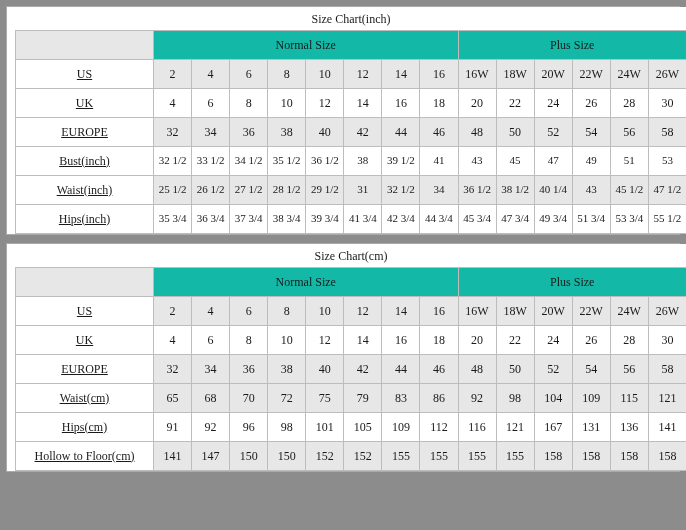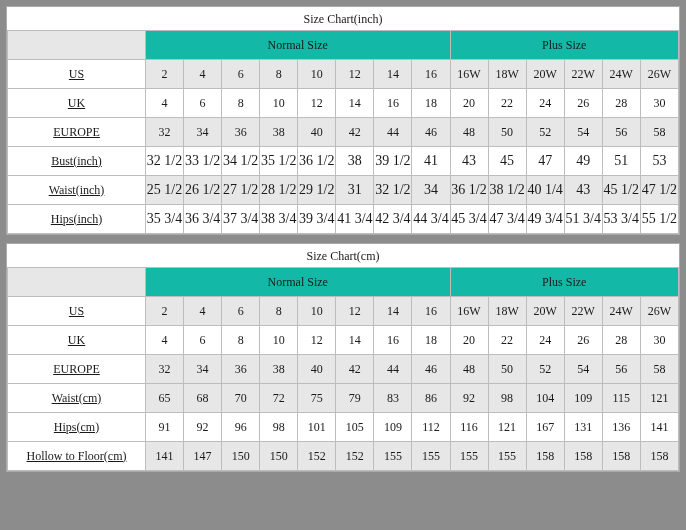--- a/index.html
+++ b/index.html
@@ -24,20 +24,21 @@
   }
   .chart-block {
     background: #ffffff;
     border: 1px solid #aaaaaa;
     box-sizing: border-box;
   }
   table.size-table {
     border-collapse: collapse;
     width: 100%;
     table-layout: fixed;
+    margin-left: 8px;
   }
   table.size-table td {
     border: 1px solid #bdbdbd;
     text-align: center;
     vertical-align: middle;
     font-size: 12px;
     color: #1a1a1a;
     padding: 0;
     height: 28px;
     line-height: 1.05;
@@ -73,21 +74,21 @@
   tr.plain td {
     background: #ffffff;
   }
   tr.shaded td.rowlabel, tr.plain td.rowlabel {
     background: #ffffff;
   }
   .val {
     font-size: 11.5px;
   }
   .val.small {
-    font-size: 14px;
+    font-size: 11px;
   }
 </style>
 </head>
 <body>
 
 <div class="page">
 
   <div class="chart-block">
     <table class="size-table">
       <colgroup>

